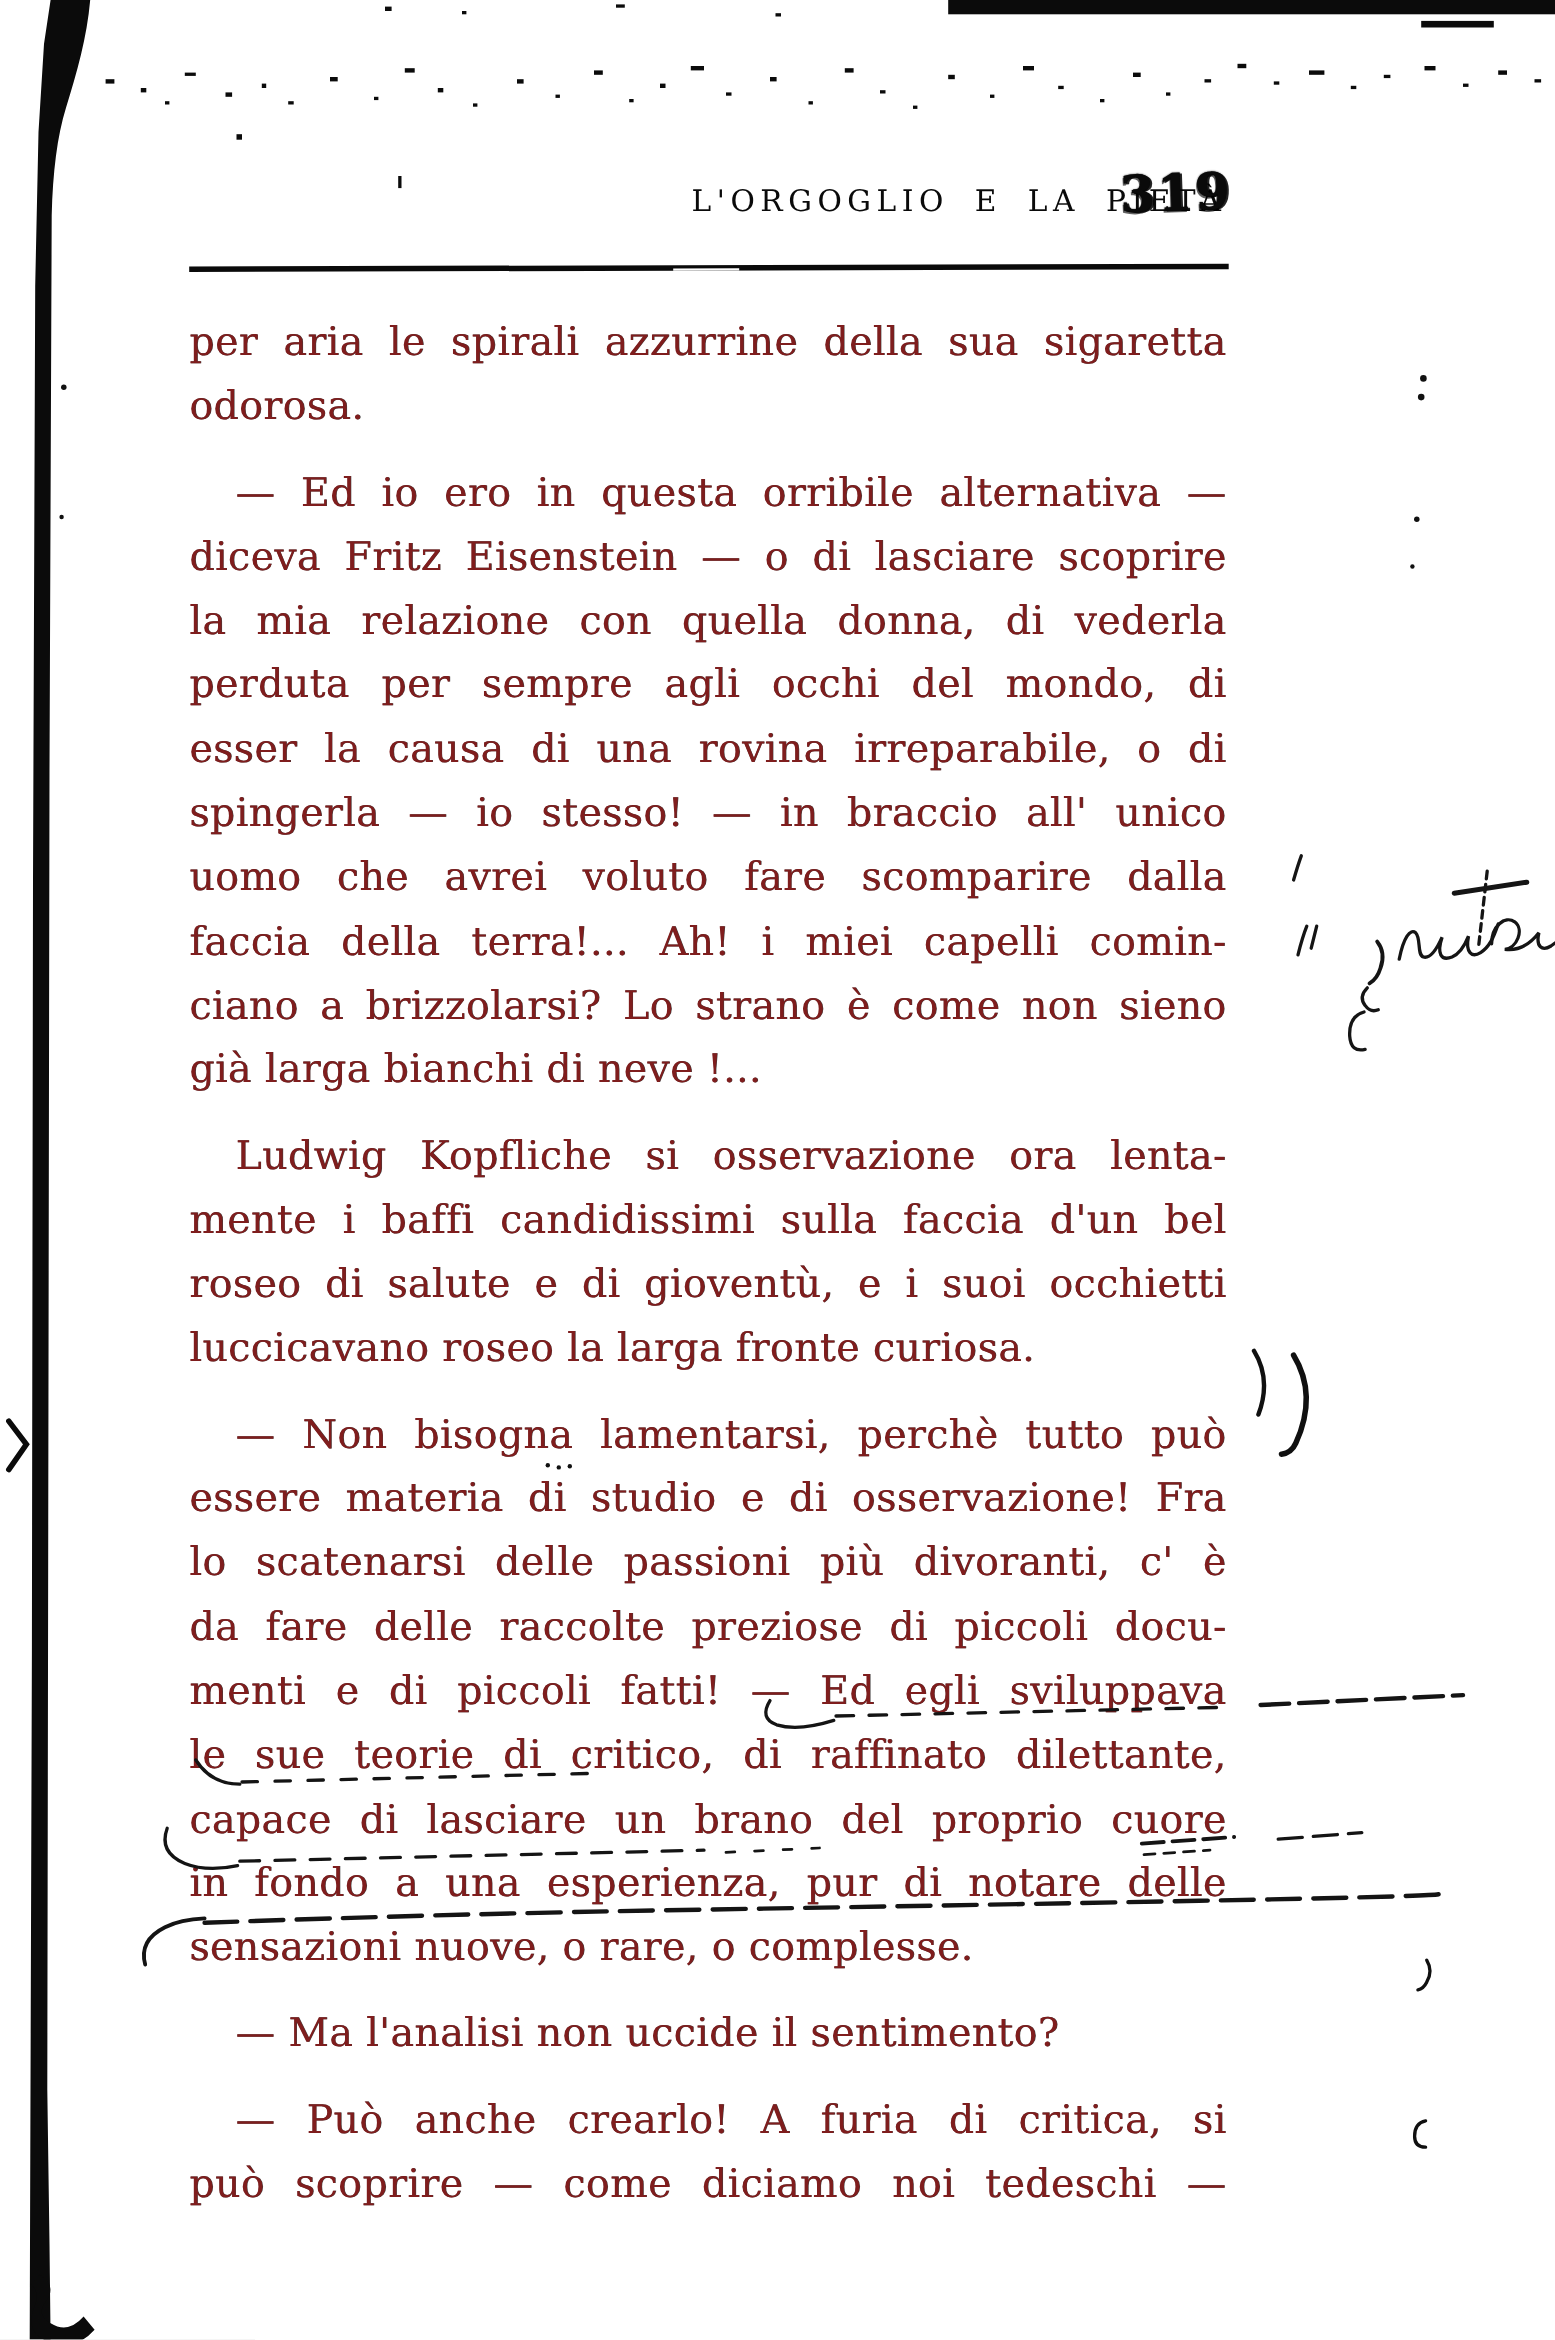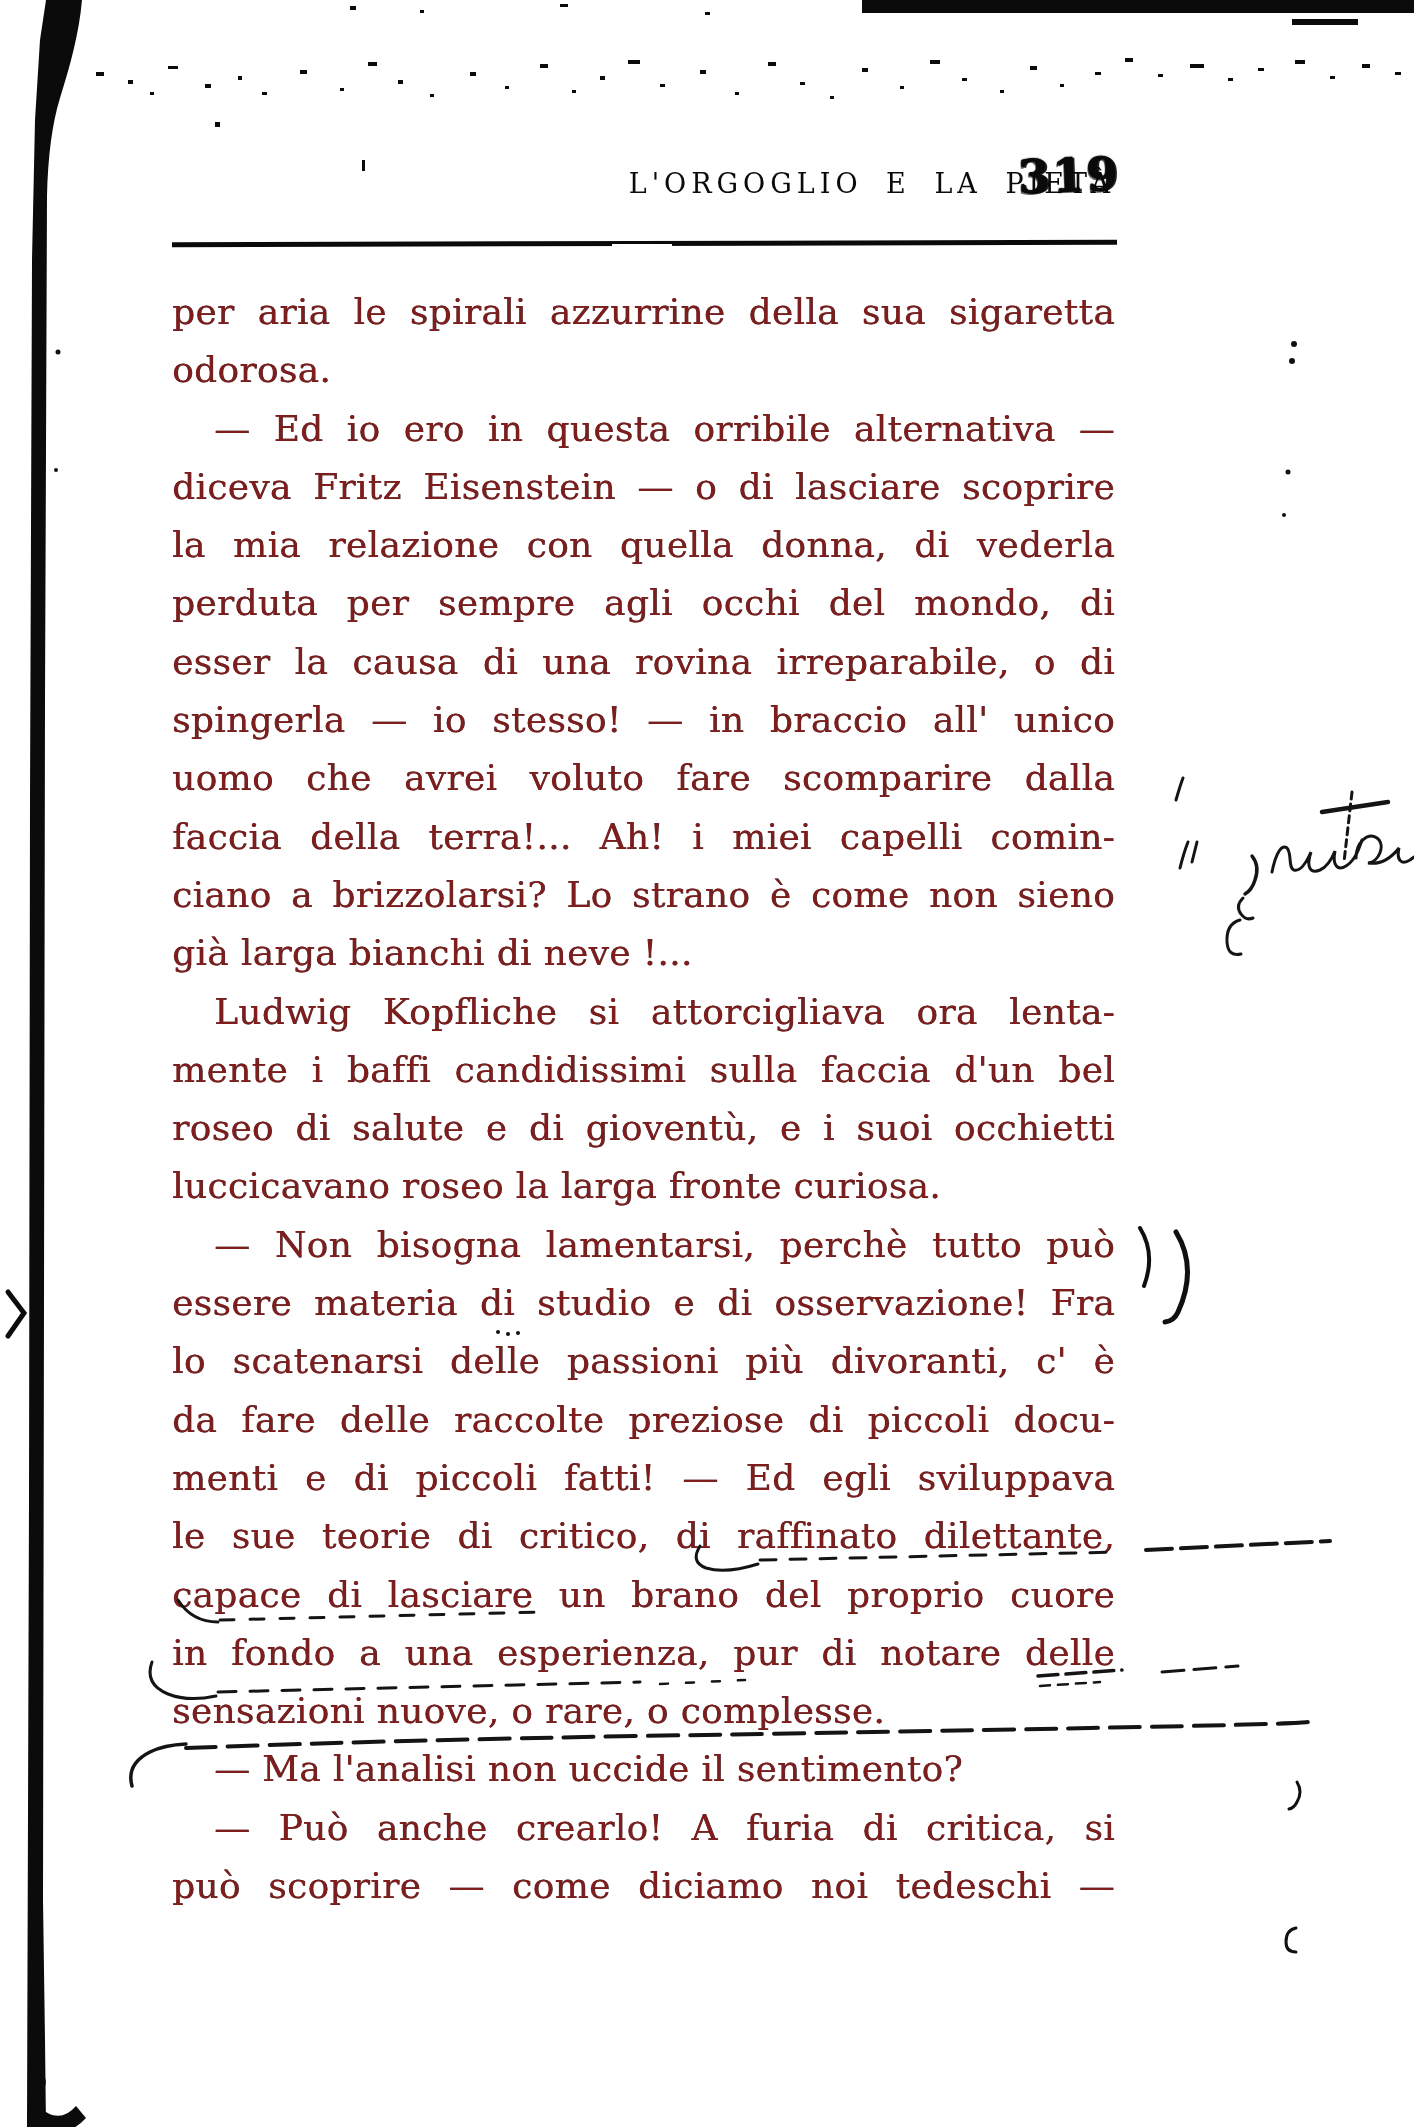--- a/index.html
+++ b/index.html
@@ -33,21 +33,21 @@
   }
   .bline{
     font-size:36px;line-height:58.3px;height:58.3px;
     text-align:justify;text-align-last:left;
     letter-spacing:.3px;
     color:#7f1d1d;
     text-shadow:.4px 0 0 rgba(0,0,0,.75);
     white-space:normal;
   }
   .bline.just{text-align-last:justify;}
-  .bline.indent{padding-left:42px;}
+  .bline.indent{padding-left:42px;margin-top:20px;}
   .artifacts{position:absolute;inset:0;pointer-events:none;}
 </style>
 </head>
 <body>
 
 <div class="page">
 
   <div class="running-head">L'ORGOGLIO E LA PIETÀ</div>
 
   <div class="page-number">319</div>
@@ -62,21 +62,21 @@
       <div class="bline indent just">— Ed io ero in questa orribile alternativa —</div>
       <div class="bline just">diceva Fritz Eisenstein — o di lasciare scoprire</div>
       <div class="bline just">la mia relazione con quella donna, di vederla</div>
       <div class="bline just">perduta per sempre agli occhi del mondo, di</div>
       <div class="bline just">esser la causa di una rovina irreparabile, o di</div>
       <div class="bline just">spingerla — io stesso! — in braccio all' unico</div>
       <div class="bline just">uomo che avrei voluto fare scomparire dalla</div>
       <div class="bline just">faccia della terra!... Ah! i miei capelli comin-</div>
       <div class="bline just">ciano a brizzolarsi? Lo strano è come non sieno</div>
       <div class="bline">già larga bianchi di neve !...</div>
-      <div class="bline indent just">Ludwig Kopfliche si attorcigliava ora lenta-</div>
+      <div class="bline indent just">Ludwig Kopfliche si osservazione ora lenta-</div>
       <div class="bline just">mente i baffi candidissimi sulla faccia d'un bel</div>
       <div class="bline just">roseo di salute e di gioventù, e i suoi occhietti</div>
       <div class="bline">luccicavano roseo la larga fronte curiosa.</div>
       <div class="bline indent just">— Non bisogna lamentarsi, perchè tutto può</div>
       <div class="bline just">essere materia di studio e di osservazione! Fra</div>
       <div class="bline just">lo scatenarsi delle passioni più divoranti, c' è</div>
       <div class="bline just">da fare delle raccolte preziose di piccoli docu-</div>
       <div class="bline just">menti e di piccoli fatti! — Ed egli sviluppava</div>
       <div class="bline just">le sue teorie di critico, di raffinato dilettante,</div>
       <div class="bline just">capace di lasciare un brano del proprio cuore</div>

